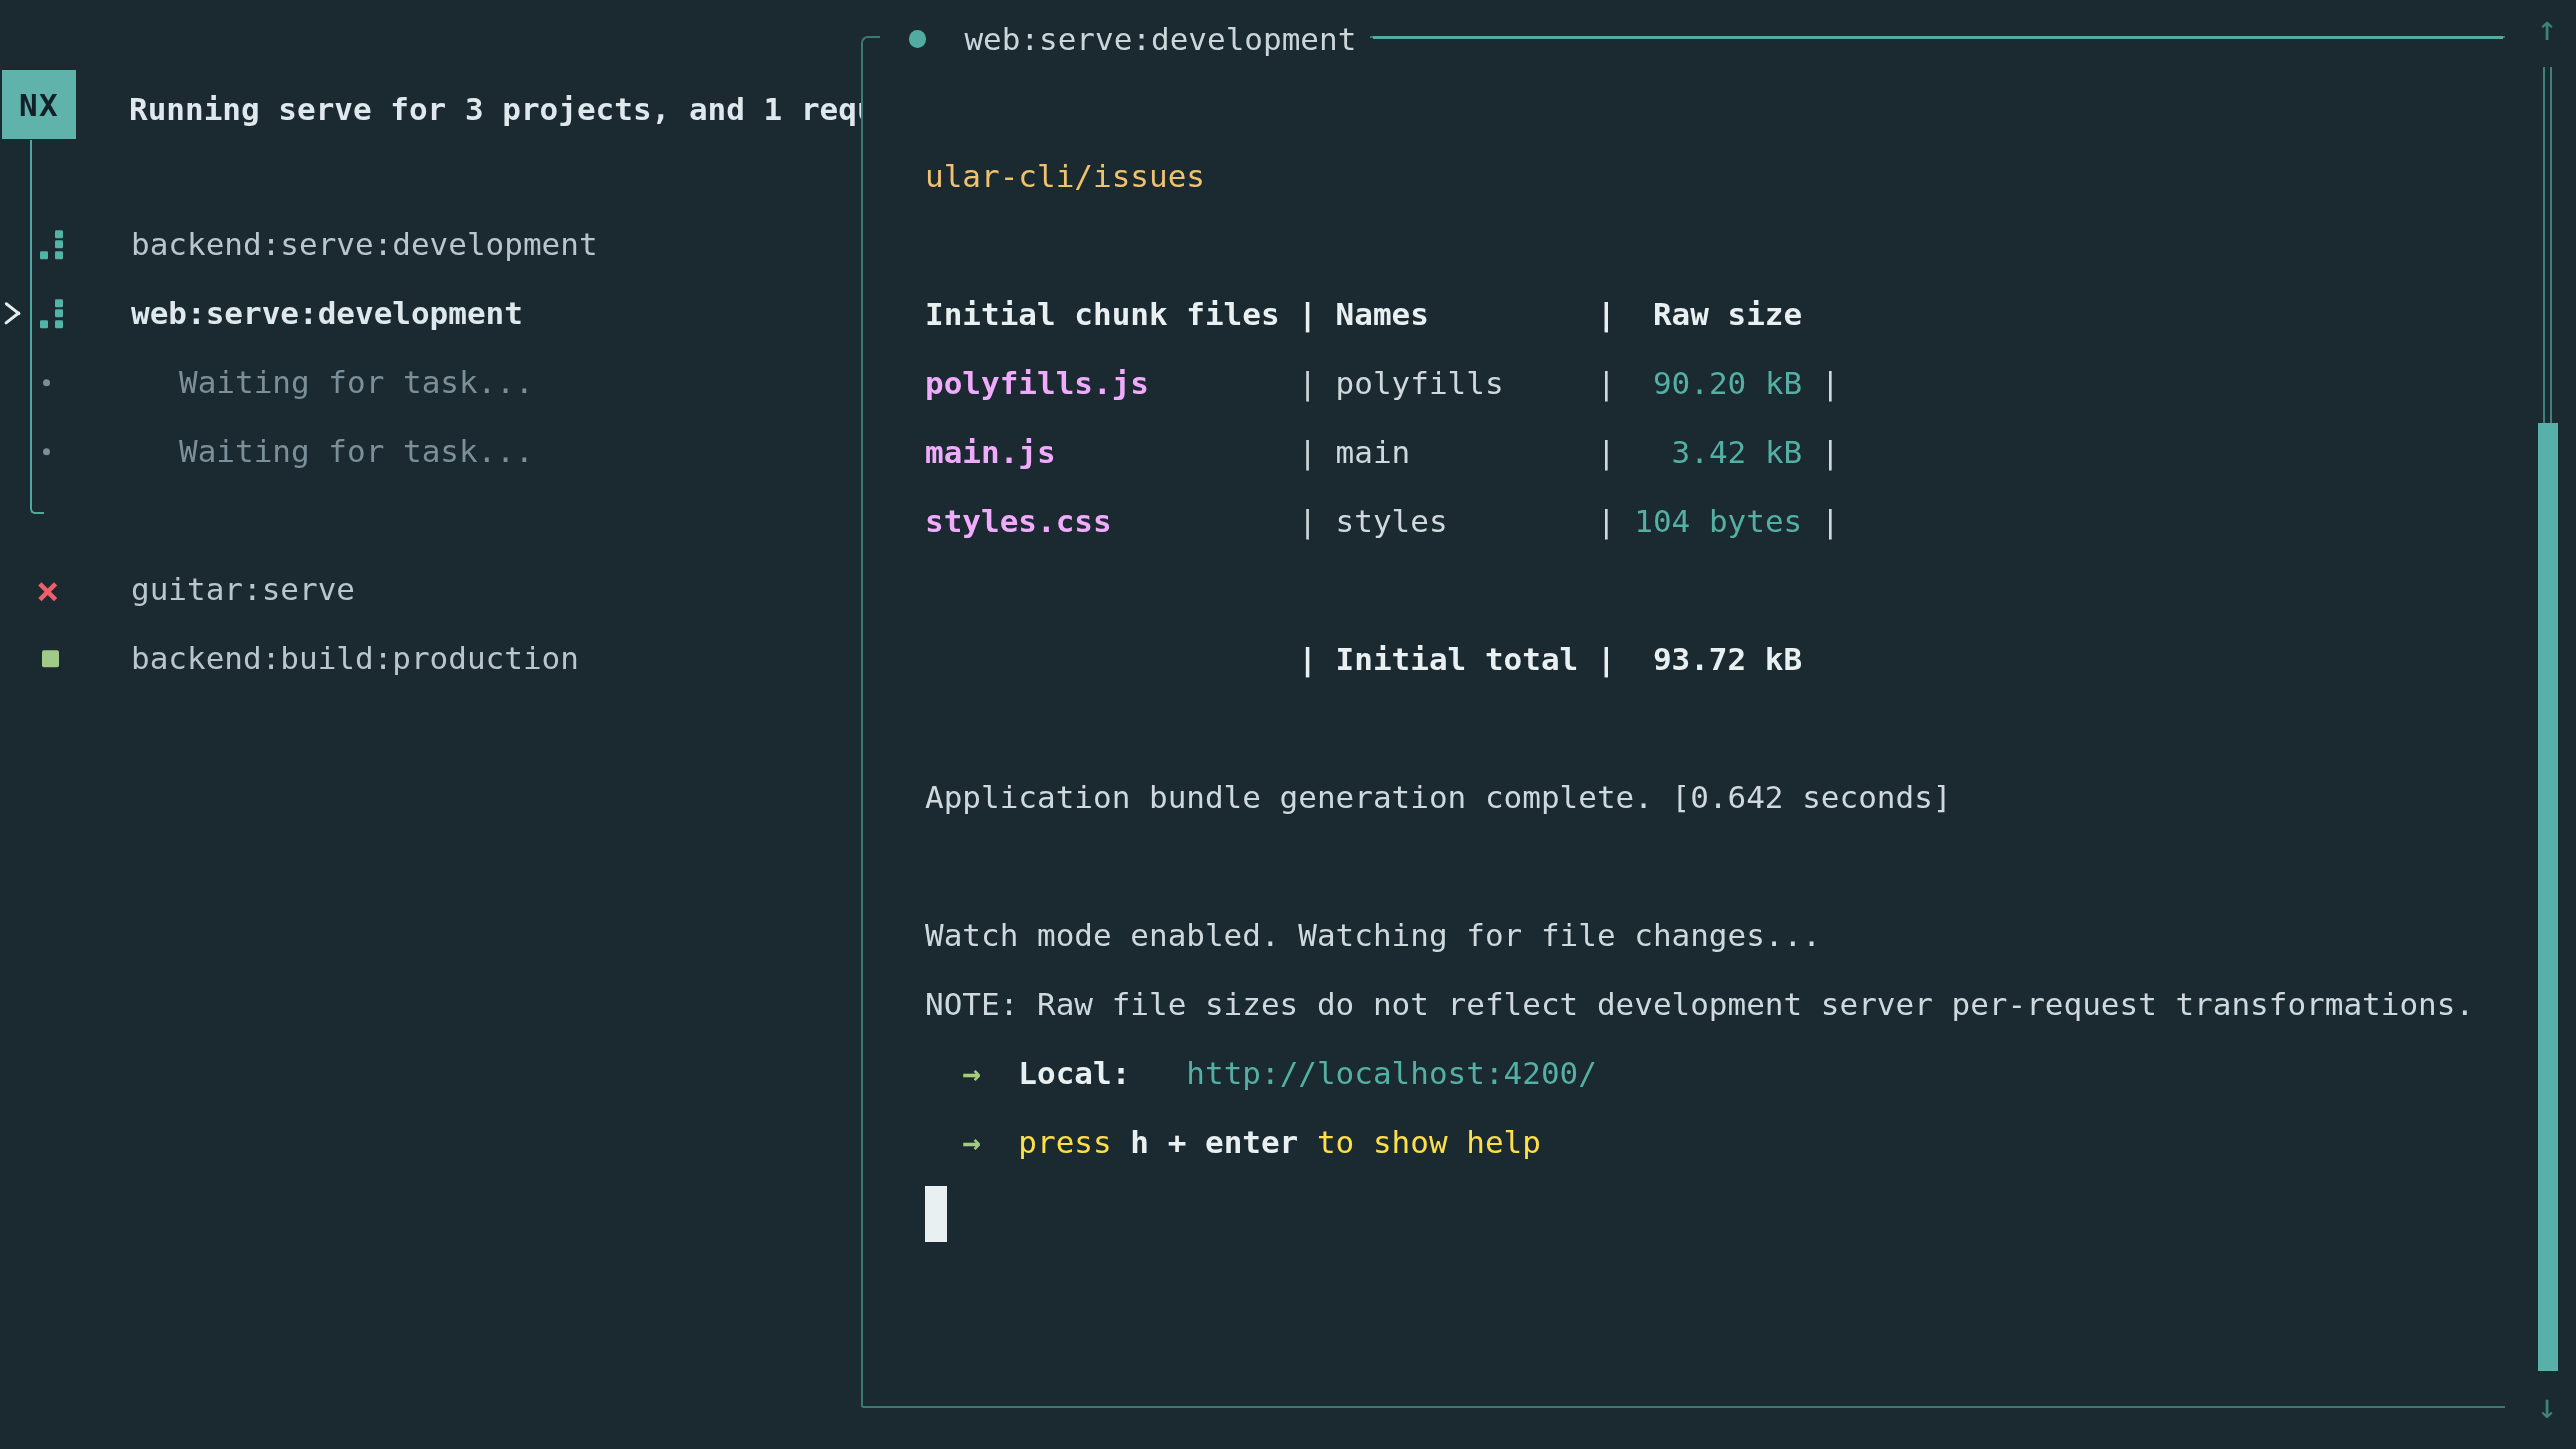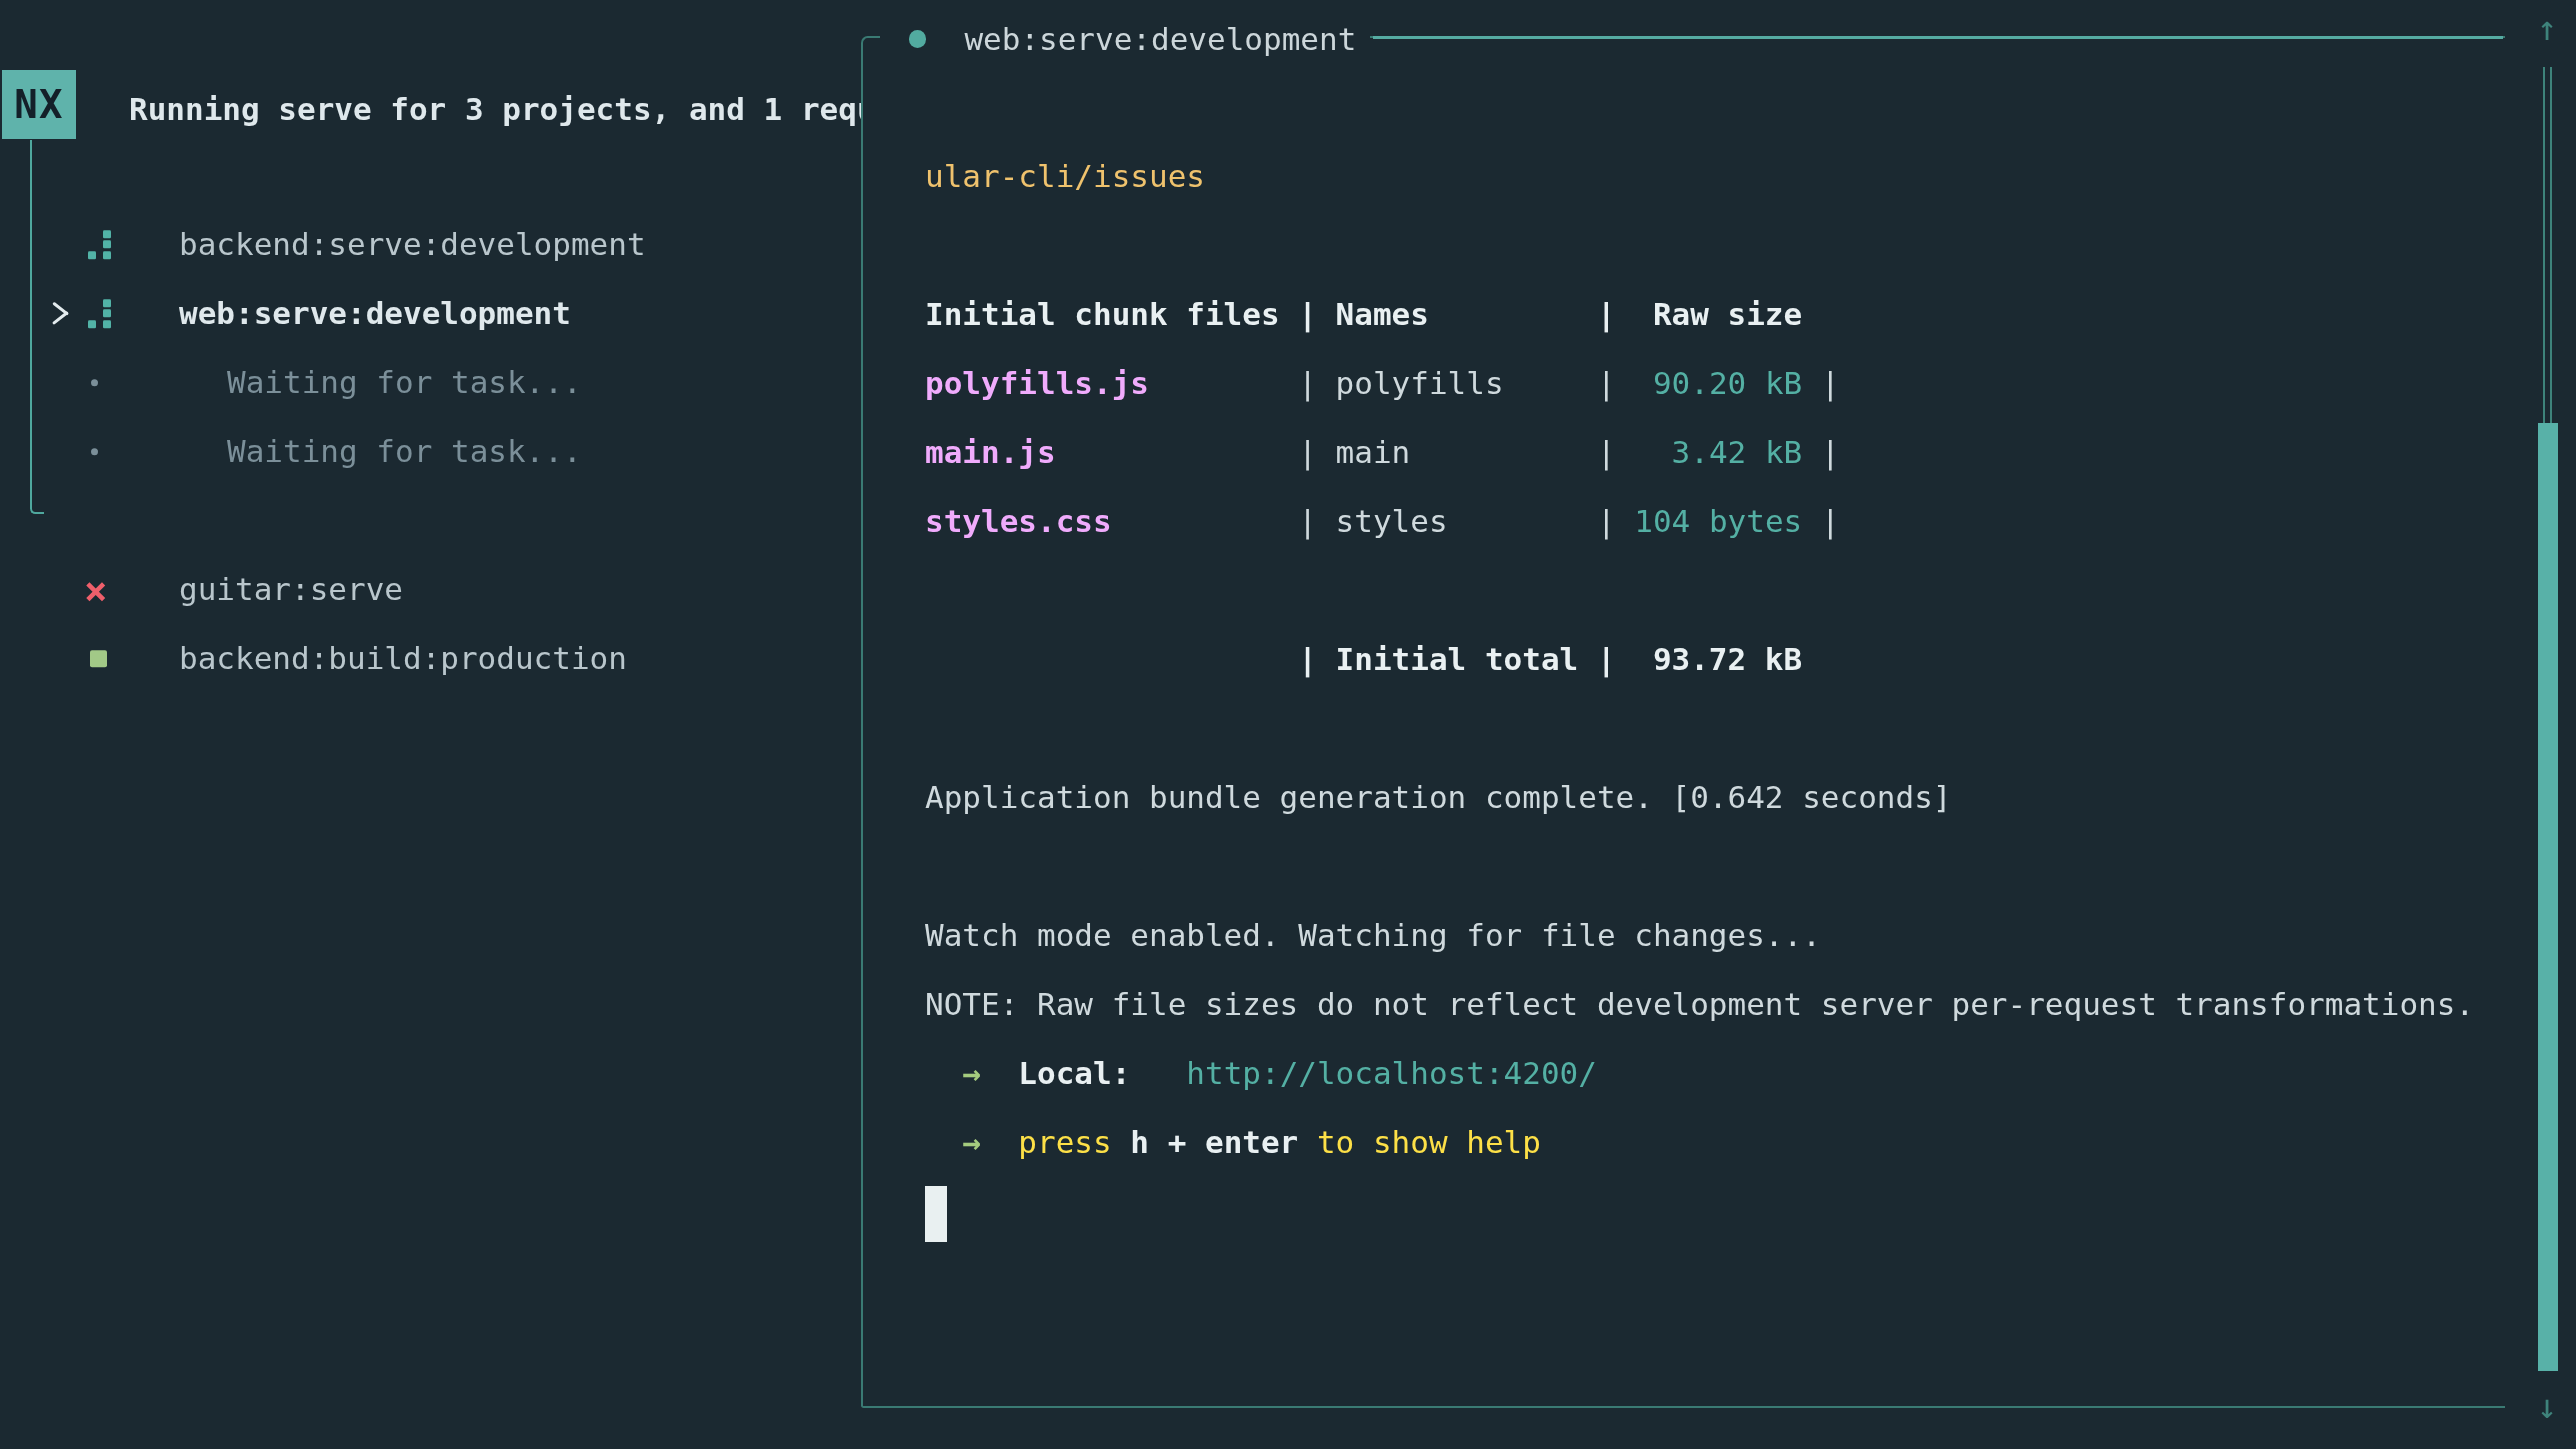--- a/index.html
+++ b/index.html
@@ -6,33 +6,33 @@
   .screen{
     position:relative;width:2576px;height:1449px;overflow:hidden;
     background:#1b2931;
     font-family:"DejaVu Sans Mono","Liberation Mono",monospace;
     font-size:31px;color:#c6d1d6;
   }
   
   .sidebar{position:absolute;left:0;top:0;width:861px;height:1449px;overflow:hidden;}
   .nx-badge{
     position:absolute;left:2px;top:70px;width:74px;height:69px;
-    background:#5fb3ab;color:#142029;font-weight:bold;font-size:39px;
+    background:#5fb3ab;color:#142029;font-weight:bold;font-size:31px;
     display:flex;align-items:center;justify-content:center;letter-spacing:1.3px;
   }
   .sidebar-title{
     position:absolute;left:129px;top:74px;height:70px;line-height:70px;
     font-weight:bold;color:#dfe8ec;white-space:pre;
   }
   .bracket{
     position:absolute;left:29.5px;top:140px;width:12px;height:372px;
     border-left:2.7px solid #4fa89e;border-bottom:2.7px solid #4fa89e;
     border-bottom-left-radius:5.4px;
   }
-  .task-list{position:absolute;left:0;top:210px;width:861px;padding-left:48px;}
+  .task-list{position:absolute;left:0;top:210px;width:861px;}
   .task-row{position:relative;height:69px;line-height:69px;white-space:pre;}
   .task-label{position:absolute;left:131px;color:#b9c6cc;}
   .task-label.bold{color:#dfe8ec;font-weight:bold;}
   .task-label.dim{color:#7b8f99;margin-left:48px;}
   .icon-wrap{position:absolute;top:50%;transform:translateY(-50%);}
   .spinner{left:40px;width:23px;height:29.5px;}
   .spinner i{position:absolute;width:8px;height:8px;background:#52b3a7;border-radius:1.3px;}
   .spinner i:nth-child(1){left:14.8px;top:0;}
   .spinner i:nth-child(2){left:14.8px;top:10.7px;}
   .spinner i:nth-child(3){left:0;top:21.5px;}

